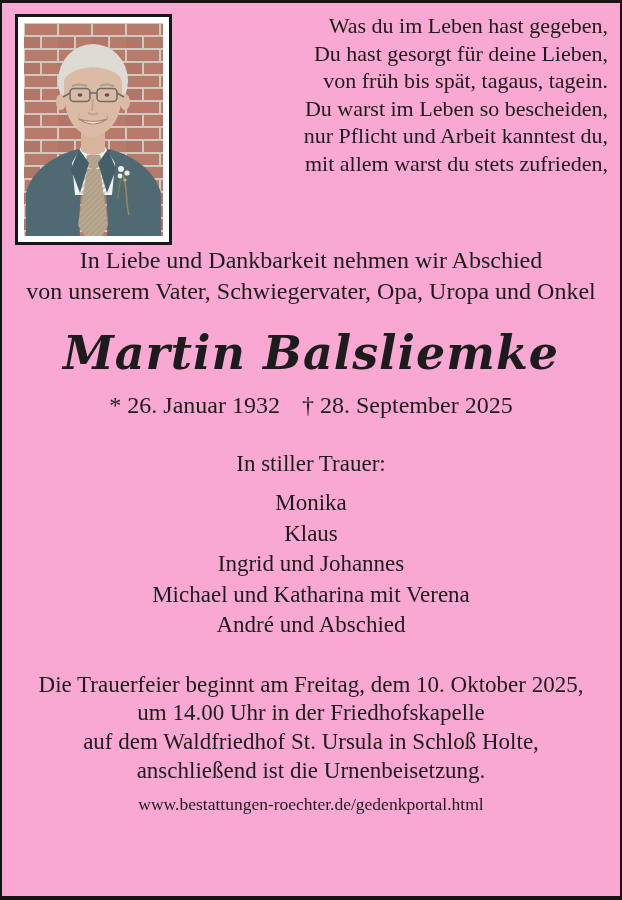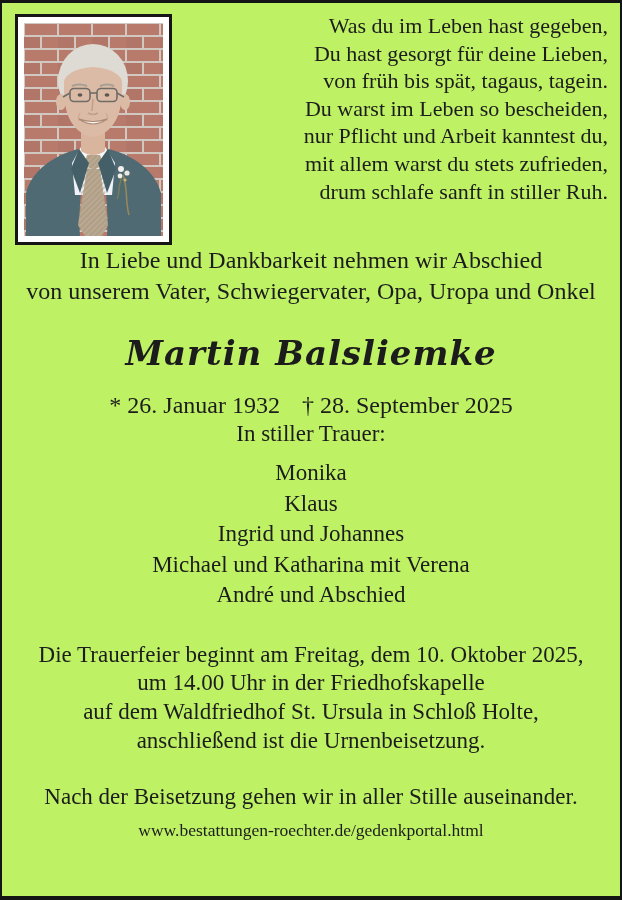--- a/index.html
+++ b/index.html
@@ -1,20 +1,20 @@
 <!DOCTYPE html>
 <html lang="de"><head>
 <meta charset="utf-8">
 <style>
   html,body{margin:0;padding:0;background:#ffffff;}
   .card{
     position:relative;
     width:622px;height:900px;
     box-sizing:border-box;
-    background:#bef264;
+    background:#f9a8d4;
     border-top:3px solid #141414;
     border-bottom:4px solid #141414;
     border-left:2px solid #141414;
     border-right:2px solid #141414;
     font-family:"Liberation Serif", serif;
     color:#1c1c1c;
     overflow:hidden;
   }
   .header{position:relative;height:242px;}
   .photo-frame{
@@ -32,26 +32,26 @@
     font-size:22px;line-height:27.6px;
     white-space:nowrap;
   }
   .centered{text-align:center;}
   .intro{font-size:24px;line-height:31px;}
   .name{
     margin-top:22px;
     font-family:"DejaVu Serif", serif;
     font-style:italic;
     font-weight:600;
-    font-size:34px;line-height:48px;
+    font-size:46px;line-height:48px;
     letter-spacing:1px;
   }
   .dates{margin-top:13px;font-size:24px;line-height:30px;}
   .dates .birth{margin-right:22px;}
-  .trauer-heading{font-size:23px;line-height:28px;}
+  .trauer-heading{margin-top:30px;font-size:23px;line-height:28px;}
   .mourners{margin-top:10px;font-size:23px;line-height:30.5px;}
   .funeral{margin-top:30px;font-size:23px;line-height:28.7px;}
   .closing{margin-top:12px;font-size:23px;line-height:28px;padding-top:16px;}
   .portal-link{margin-top:8px;font-size:17.5px;line-height:22px;color:#1c1c1c;}
 </style>
 </head>
 <body>
 
 <div class="card">
 
@@ -131,21 +131,20 @@
       </svg>
     </div>
 
     <div class="poem">
       <div>Was du im Leben hast gegeben,</div>
       <div>Du hast gesorgt für deine Lieben,</div>
       <div>von früh bis spät, tagaus, tagein.</div>
       <div>Du warst im Leben so bescheiden,</div>
       <div>nur Pflicht und Arbeit kanntest du,</div>
       <div>mit allem warst du stets zufrieden,</div>
-      <div>drum schlafe sanft in stiller Ruh.</div>
     </div>
   </div>
 
   <div class="intro centered">
     <div>In Liebe und Dankbarkeit nehmen wir Abschied</div>
     <div>von unserem Vater, Schwiegervater, Opa, Uropa und Onkel</div>
   </div>
 
   <div class="name centered">Martin Balsliemke</div>
 
@@ -163,17 +162,16 @@
     <div>André und Abschied</div>
   </div>
 
   <div class="funeral centered">
     <div>Die Trauerfeier beginnt am Freitag, dem 10. Oktober 2025,</div>
     <div>um 14.00 Uhr in der Friedhofskapelle</div>
     <div>auf dem Waldfriedhof St. Ursula in Schloß Holte,</div>
     <div>anschließend ist die Urnenbeisetzung.</div>
   </div>
 
-  <div class="closing centered">Nach der Beisetzung gehen wir in aller Stille auseinander.</div>
 
   <div class="portal-link centered">www.bestattungen-roechter.de/gedenkportal.html</div>
 
 </div>
 
 </body></html>

